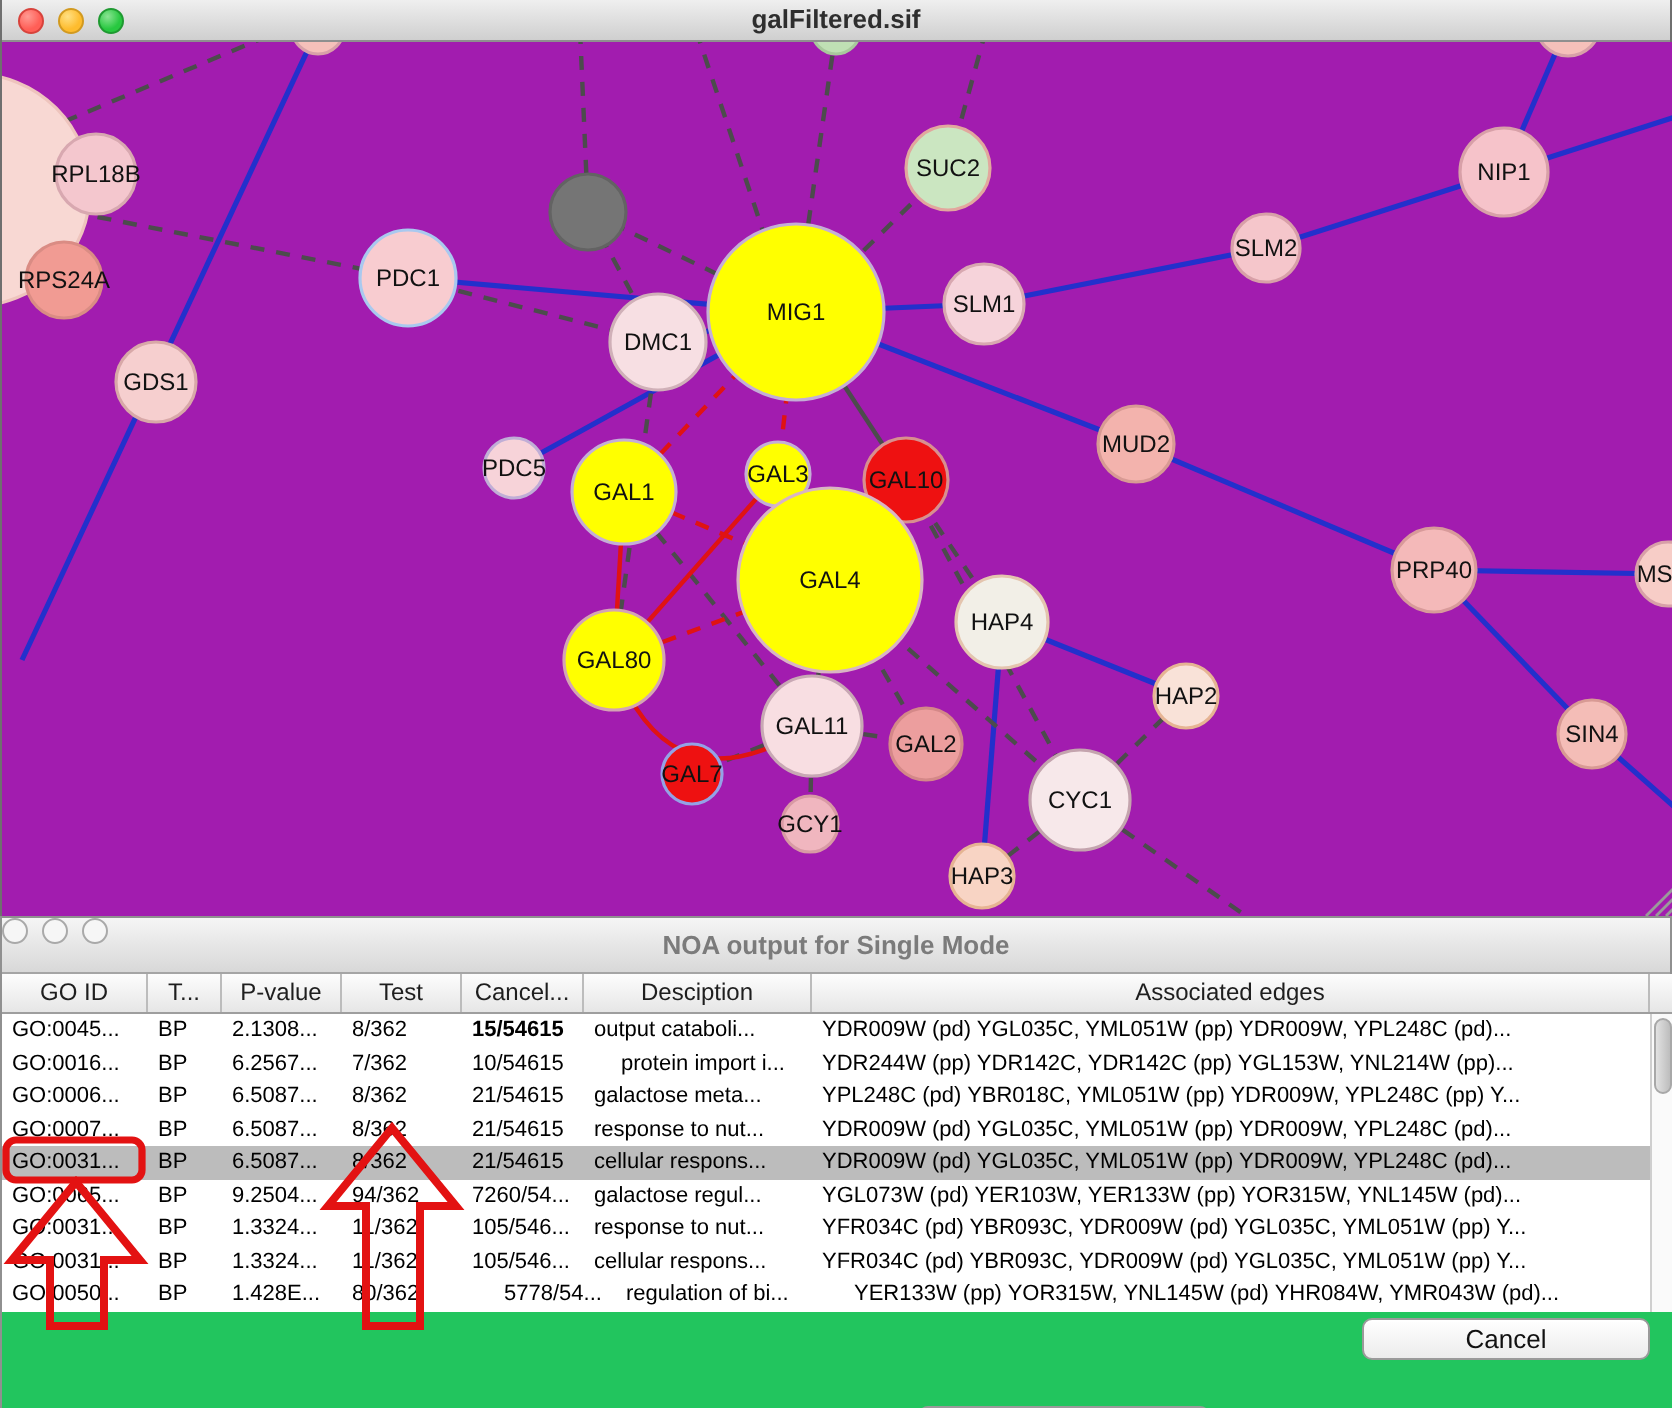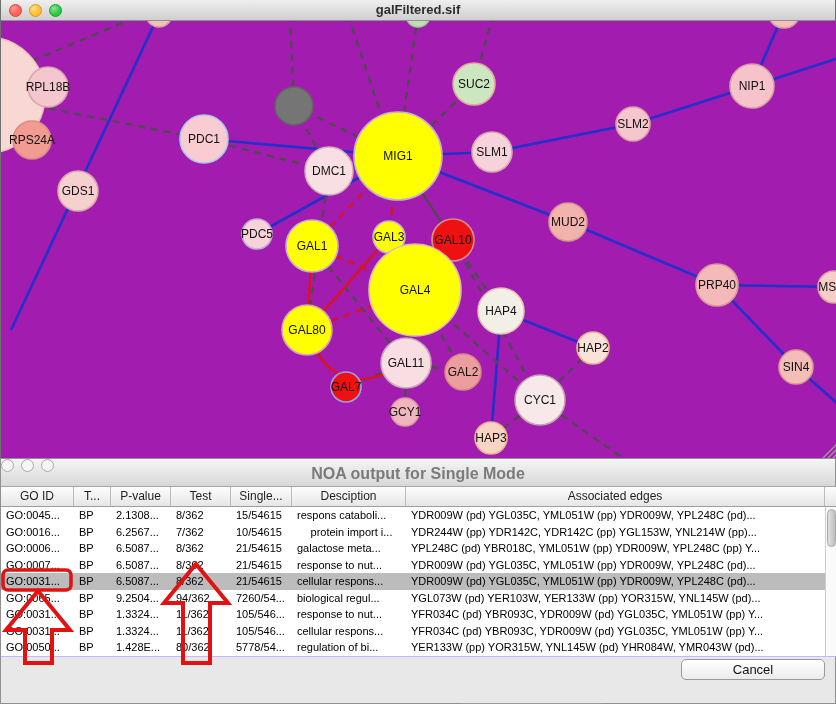--- a/index.html
+++ b/index.html
@@ -22,24 +22,24 @@
   .light.green{background:radial-gradient(circle at 35% 30%,#8ae493,#28c840 60%);border:1px solid #1f9a31;}
   .light.hollow{background:#f6f6f6;border:1.5px solid #a9a9a9;}
   .canvas{position:absolute;left:0;top:21px;width:836px;height:437px;background:#a21caf;overflow:hidden;}
   .canvas svg{display:block;}
   
   .noa-window{position:absolute;left:0;top:458px;width:836px;height:246px;
     background:#e8e8e8;border:1px solid #909090;box-sizing:border-box;}
   .titlebar2{position:absolute;left:0;top:0;width:100%;height:28px;
     background:linear-gradient(#f5f5f5,#d8d8d8);border-bottom:1px solid #a5a5a5;box-sizing:border-box;}
   .titlebar2 .title{position:absolute;left:0;right:0;top:6px;text-align:center;
-    font-size:16px;font-weight:600;color:#7b7b7b;}
+    font-size:13px;font-weight:600;color:#7b7b7b;}
   .lights2{position:absolute;left:8px;top:7px;display:flex;gap:7px;}
   
-  .noa-table{position:absolute;left:0;top:28px;width:836px;height:170px;background:#c4b5fd;}
+  .noa-table{position:absolute;left:0;top:28px;width:836px;height:218px;background:#22c55e;}
   .thead{display:flex;height:20px;background:linear-gradient(#fdfdfd,#e6e6e6);
     border-bottom:1px solid #9e9e9e;box-sizing:border-box;}
   .th{box-sizing:border-box;border-right:1px solid #bcbcbc;font-size:12px;color:#1e1e1e;
     text-align:center;line-height:19px;overflow:hidden;white-space:nowrap;flex:none;}
   .trow{display:flex;height:16.5px;line-height:16.5px;font-size:11px;color:#000;
     white-space:nowrap;background:#fff;}
   .trow.sel{background:#bcbcbc;}
   .td{box-sizing:border-box;padding-left:5px;overflow:hidden;white-space:nowrap;flex:none;}
   .vscroll{position:absolute;right:0;top:20px;width:12px;height:149px;background:#fafafa;
     border-left:1px solid #cfcfcf;box-sizing:border-box;}
@@ -193,32 +193,32 @@
     </div>
     <div class="title">NOA output for Single Mode</div>
   </div>
 
   <div class="noa-table">
     <div class="thead" id="thead">
         <div class="th" style="width: 73px;">GO ID</div>
         <div class="th" style="width: 37px;">T...</div>
         <div class="th" style="width: 60px;">P-value</div>
         <div class="th" style="width: 60px;">Test</div>
-        <div class="th" style="width: 61px;">Single...</div>
+        <div class="th" style="width: 61px;">Cancel...</div>
         <div class="th" style="width: 114px;">Desciption</div>
         <div class="th" style="width: 419px;">Associated edges</div>
       </div>
     <div id="tbody">
         <div class="trow">
           <div class="td" style="width: 73px;">GO:0045...</div>
           <div class="td" style="width: 37px;">BP</div>
           <div class="td" style="width: 60px;">2.1308...</div>
           <div class="td" style="width: 60px;">8/362</div>
-          <div class="td" style="width: 61px;">15/54615</div>
-          <div class="td" style="width: 114px;">respons cataboli...</div>
+          <div class="td" style="width: 61px; font-weight: bold;">15/54615</div>
+          <div class="td" style="width: 114px;">output cataboli...</div>
           <div class="td" style="width: 419px;">YDR009W (pd) YGL035C, YML051W (pp) YDR009W, YPL248C (pd)...</div>
         </div>
         <div class="trow">
           <div class="td" style="width: 73px;">GO:0016...</div>
           <div class="td" style="width: 37px;">BP</div>
           <div class="td" style="width: 60px;">6.2567...</div>
           <div class="td" style="width: 60px;">7/362</div>
           <div class="td" style="width: 61px;">10/54615</div>
           <div class="td" style="width: 114px; text-align: center;">protein import i...</div>
           <div class="td" style="width: 419px;">YDR244W (pp) YDR142C, YDR142C (pp) YGL153W, YNL214W (pp)...</div>
@@ -249,21 +249,21 @@
           <div class="td" style="width: 61px;">21/54615</div>
           <div class="td" style="width: 114px;">cellular respons...</div>
           <div class="td" style="width: 419px;">YDR009W (pd) YGL035C, YML051W (pp) YDR009W, YPL248C (pd)...</div>
         </div>
         <div class="trow">
           <div class="td" style="width: 73px;">GO:0065...</div>
           <div class="td" style="width: 37px;">BP</div>
           <div class="td" style="width: 60px;">9.2504...</div>
           <div class="td" style="width: 60px;">94/362</div>
           <div class="td" style="width: 61px;">7260/54...</div>
-          <div class="td" style="width: 114px;">biological regul...</div>
+          <div class="td" style="width: 114px;">galactose regul...</div>
           <div class="td" style="width: 419px;">YGL073W (pd) YER103W, YER133W (pp) YOR315W, YNL145W (pd)...</div>
         </div>
         <div class="trow">
           <div class="td" style="width: 73px;">GO:0031...</div>
           <div class="td" style="width: 37px;">BP</div>
           <div class="td" style="width: 60px;">1.3324...</div>
           <div class="td" style="width: 60px;">11/362</div>
           <div class="td" style="width: 61px;">105/546...</div>
           <div class="td" style="width: 114px;">response to nut...</div>
           <div class="td" style="width: 419px;">YFR034C (pd) YBR093C, YDR009W (pd) YGL035C, YML051W (pp) Y...</div>
@@ -275,21 +275,21 @@
           <div class="td" style="width: 60px;">11/362</div>
           <div class="td" style="width: 61px;">105/546...</div>
           <div class="td" style="width: 114px;">cellular respons...</div>
           <div class="td" style="width: 419px;">YFR034C (pd) YBR093C, YDR009W (pd) YGL035C, YML051W (pp) Y...</div>
         </div>
         <div class="trow">
           <div class="td" style="width: 73px;">GO:0050...</div>
           <div class="td" style="width: 37px;">BP</div>
           <div class="td" style="width: 60px;">1.428E...</div>
           <div class="td" style="width: 60px;">80/362</div>
-          <div class="td" style="width: 61px;">5778/54...</div>
+          <div class="td" style="width: 61px; margin-left: 16px;">5778/54...</div>
           <div class="td" style="width: 114px;">regulation of bi...</div>
           <div class="td" style="width: 419px;">YER133W (pp) YOR315W, YNL145W (pd) YHR084W, YMR043W (pd)...</div>
         </div>
       </div>
     <div class="vscroll">
       <div class="vthumb"></div>
     </div>
   </div>
 
   <div class="btnrow">

